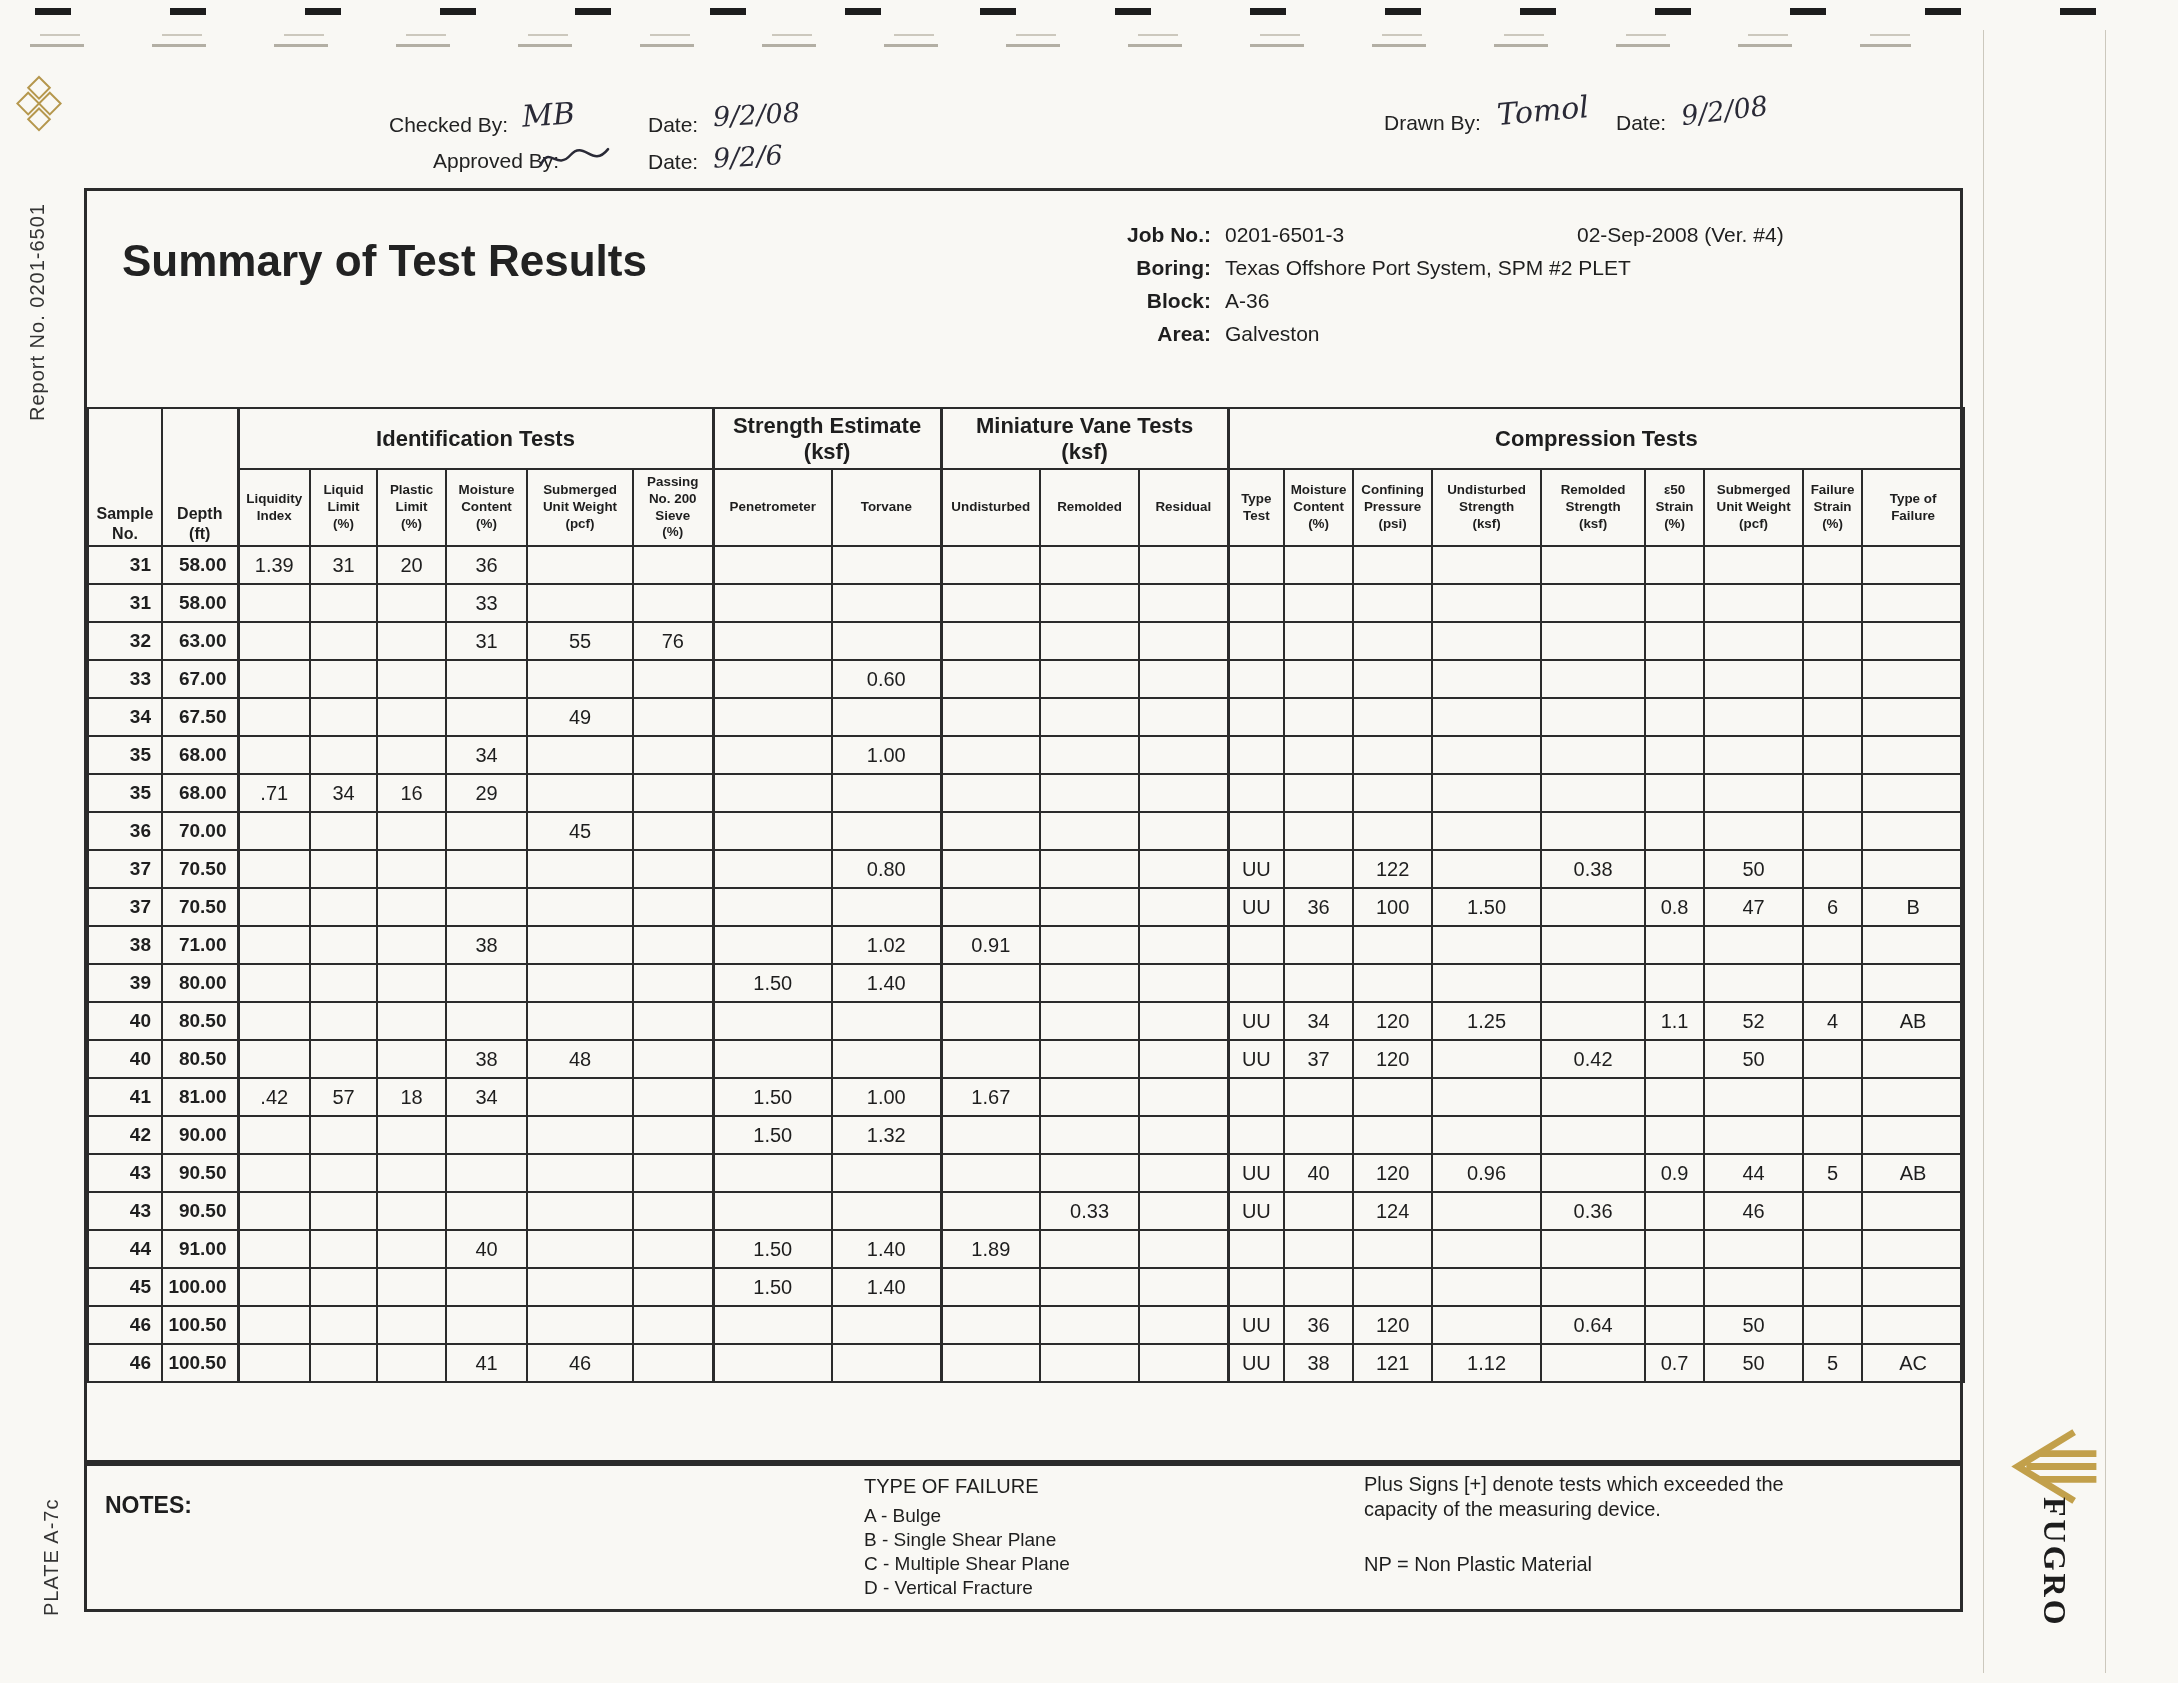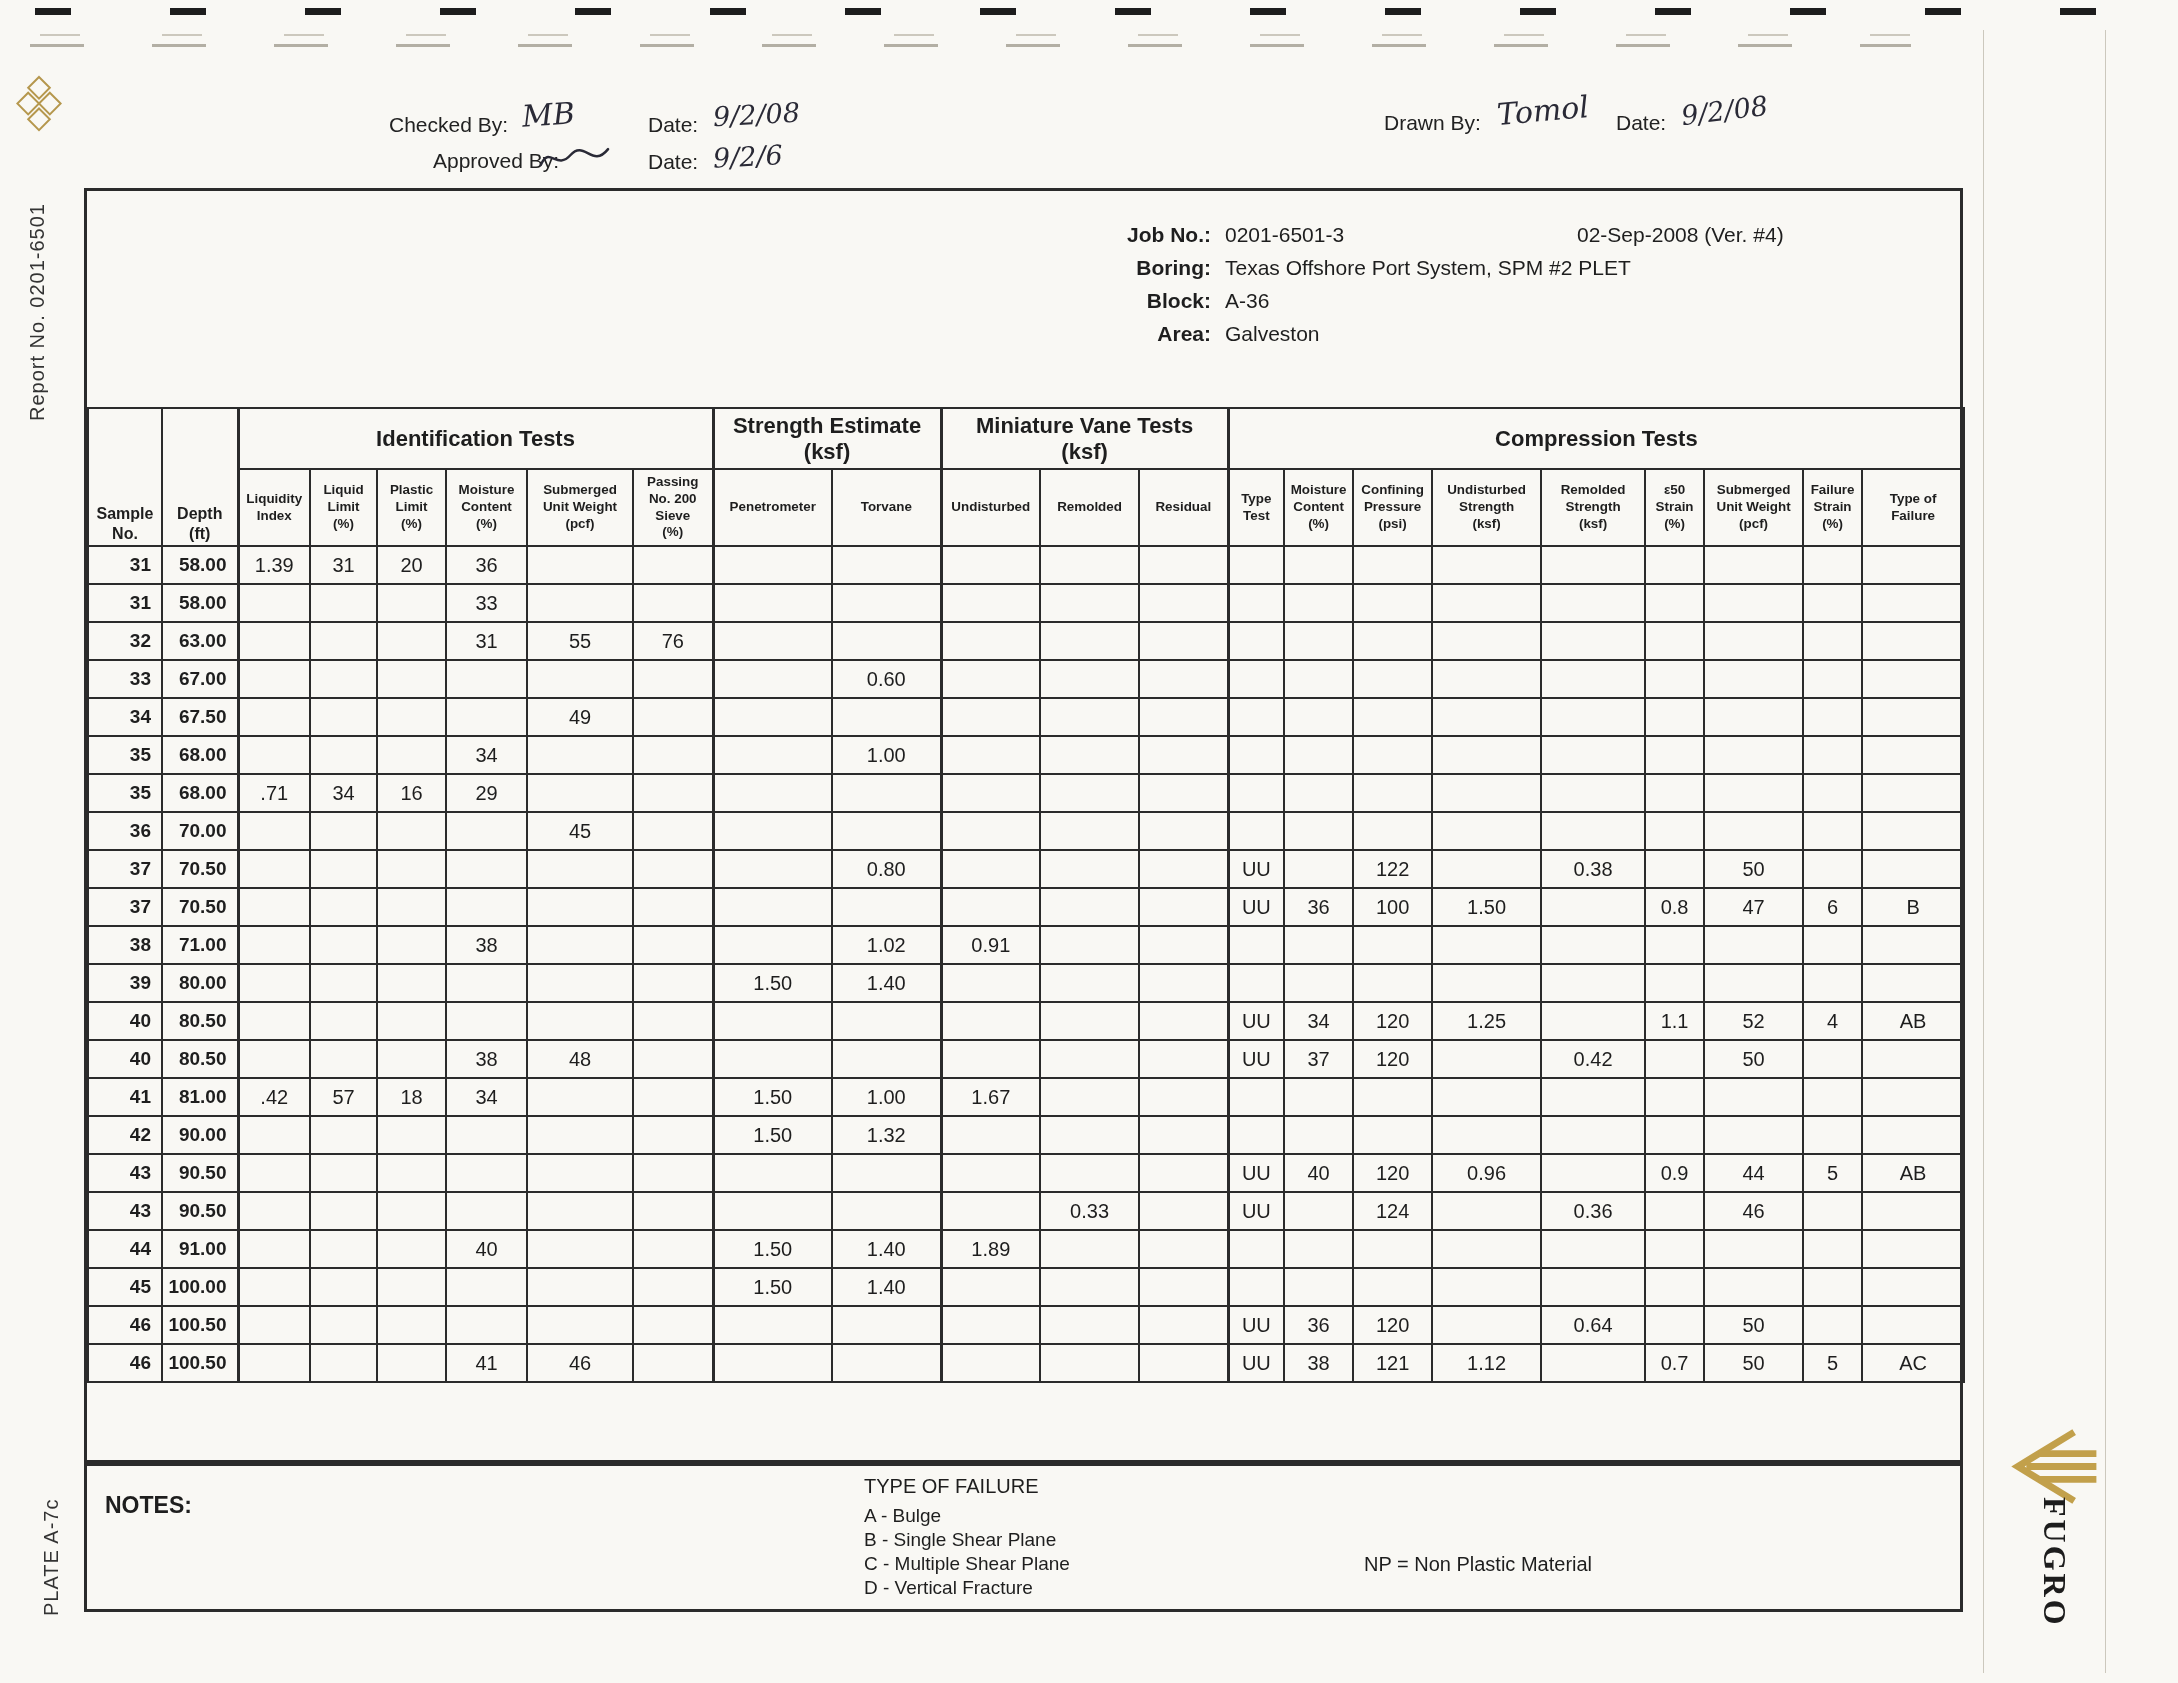--- a/index.html
+++ b/index.html
@@ -97,20 +97,21 @@
   </svg>
   <span class="anno" style="left:648px;top:150px;">Date:</span>
   <span class="hand" style="left:713px;top:141px;font-size:27px;transform:rotate(-3deg);">9/2/6</span>
 
   <span class="anno" style="left:1384px;top:111px;">Drawn By:</span>
   <span class="hand" style="left:1497px;top:93px;font-size:30px;transform:rotate(-5deg);">Tomol</span>
   <span class="anno" style="left:1616px;top:111px;">Date:</span>
   <span class="hand" style="left:1681px;top:95px;font-size:27px;transform:rotate(-7deg);">9/2/08</span>
 
   <div class="main-box">
+    <div class="title">Summary of Test Results</div>
 
     <div class="jobinfo">
       <div class="row">
         <span class="lbl">Job No.:</span>
         <span>0201-6501-3</span>
       </div>
       <div class="row">
         <span class="lbl">Boring:</span>
         <span>Texas Offshore Port System, SPM #2 PLET</span>
       </div>
@@ -752,20 +753,21 @@
 
 
     <div class="nblock" style="left:777px;top:8px;">
       <div class="ntitle">TYPE OF FAILURE</div>
       <div>A - Bulge</div>
       <div>B - Single Shear Plane</div>
       <div>C - Multiple Shear Plane</div>
       <div>D - Vertical Fracture</div>
     </div>
 
+    <div class="plusnote">Plus Signs [+] denote tests which exceeded the capacity of the measuring device.</div>
     <div class="npnote">NP = Non Plastic Material</div>
   </div>
 
   <div class="fugro">
     <svg width="95" height="77" viewBox="0 0 96 78">
       <g stroke="#c2a04b" fill="none" stroke-width="7" stroke-linecap="square">
         <polyline points="70,6 16,39 70,72"></polyline>
         <line x1="40" y1="26" x2="92" y2="26"></line>
         <line x1="28" y1="39" x2="92" y2="39"></line>
         <line x1="40" y1="52" x2="92" y2="52"></line>

